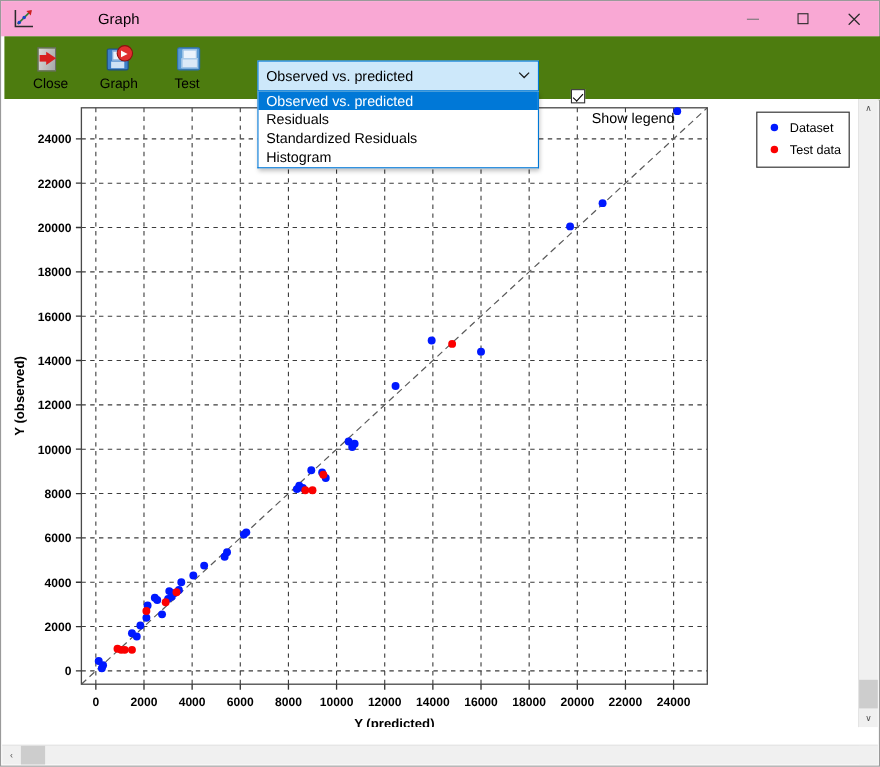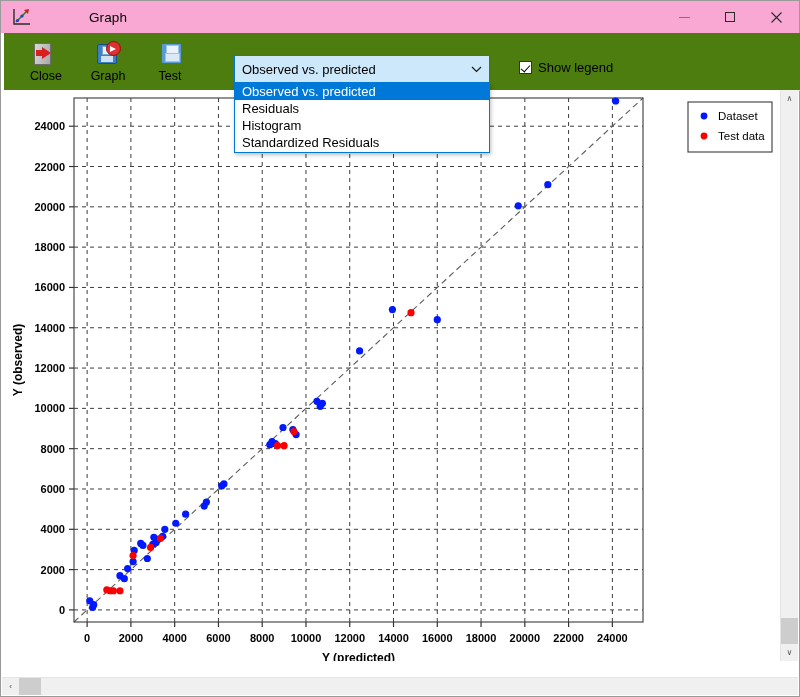--- a/index.html
+++ b/index.html
@@ -45,21 +45,21 @@
   .combo .ctxt{font-size:13px;color:#000;padding-left:7px;flex:1;white-space:nowrap;overflow:hidden;}
   .combo .carr{width:26px;text-align:center;font-size:11px;color:#111;}
   .combolist{position:absolute;left:233px;top:82px;width:256px;background:#ffffff;border:1px solid #0078d7;border-top:none;box-sizing:border-box;z-index:39;padding-bottom:1px;box-shadow:1px 2px 4px rgba(0,0,0,.25);}
   .copt{height:17px;line-height:17px;font-size:13px;color:#000000;padding-left:7px;white-space:nowrap;}
   .copt.sel{background:#0078d7;color:#ffffff;}
 
   
   .chkwrap{position:absolute;left:518px;top:59px;display:flex;align-items:center;z-index:30;}
   .chkbox{width:13px;height:13px;border:1px solid #333;background:#fff;box-sizing:border-box;position:relative;}
   .chkbox:after{content:"";position:absolute;left:3px;top:1px;width:4px;height:8px;border:solid #000;border-width:0 1.6px 1.6px 0;transform:rotate(42deg);}
-  .chklbl{font-size:13px;color:#000;margin-left:6px;}
+  .chklbl{font-size:13px;color:#000;margin-left:6px;margin-top:40px;}
 
   
   .client{position:absolute;left:1px;top:89px;width:779px;height:571px;background:#ffffff;overflow:hidden;}
   .plotsvg{position:absolute;left:0;top:0;}
 
   
   .vsb{position:absolute;right:1px;top:89px;width:17px;height:571px;background:#f0f0f0;border-left:1px solid #e4e4e4;}
   .vsb .arr{width:17px;height:17px;display:flex;align-items:center;justify-content:center;font-size:8px;color:#505050;}
   .vsb .arr.bot{position:absolute;bottom:0;left:0;}
   .vsb .thumb{position:absolute;left:0;bottom:17px;width:17px;height:26px;background:#cdcdcd;}
@@ -143,22 +143,22 @@
     <span class="ctxt">Observed vs. predicted</span>
     <span class="carr">
       <svg width="11" height="7" viewBox="0 0 11 7">
           <path d="M1 1 L5.5 5.5 L10 1" stroke="#1b1b1b" stroke-width="1.2" fill="none"></path>
         </svg>
     </span>
   </div>
   <div class="combolist">
     <div class="copt sel">Observed vs. predicted</div>
     <div class="copt">Residuals</div>
+    <div class="copt">Standardized Residuals</div>
     <div class="copt">Histogram</div>
-    <div class="copt">Standardized Residuals</div>
   </div>
 
   <div class="chkwrap">
     <span class="chkbox"></span>
     <span class="chklbl">Show legend</span>
   </div>
 
   <div class="client">
     <svg class="plotsvg" id="plot" width="779" height="571">
         <rect x="72" y="8" width="569" height="524" fill="#ffffff"></rect>

